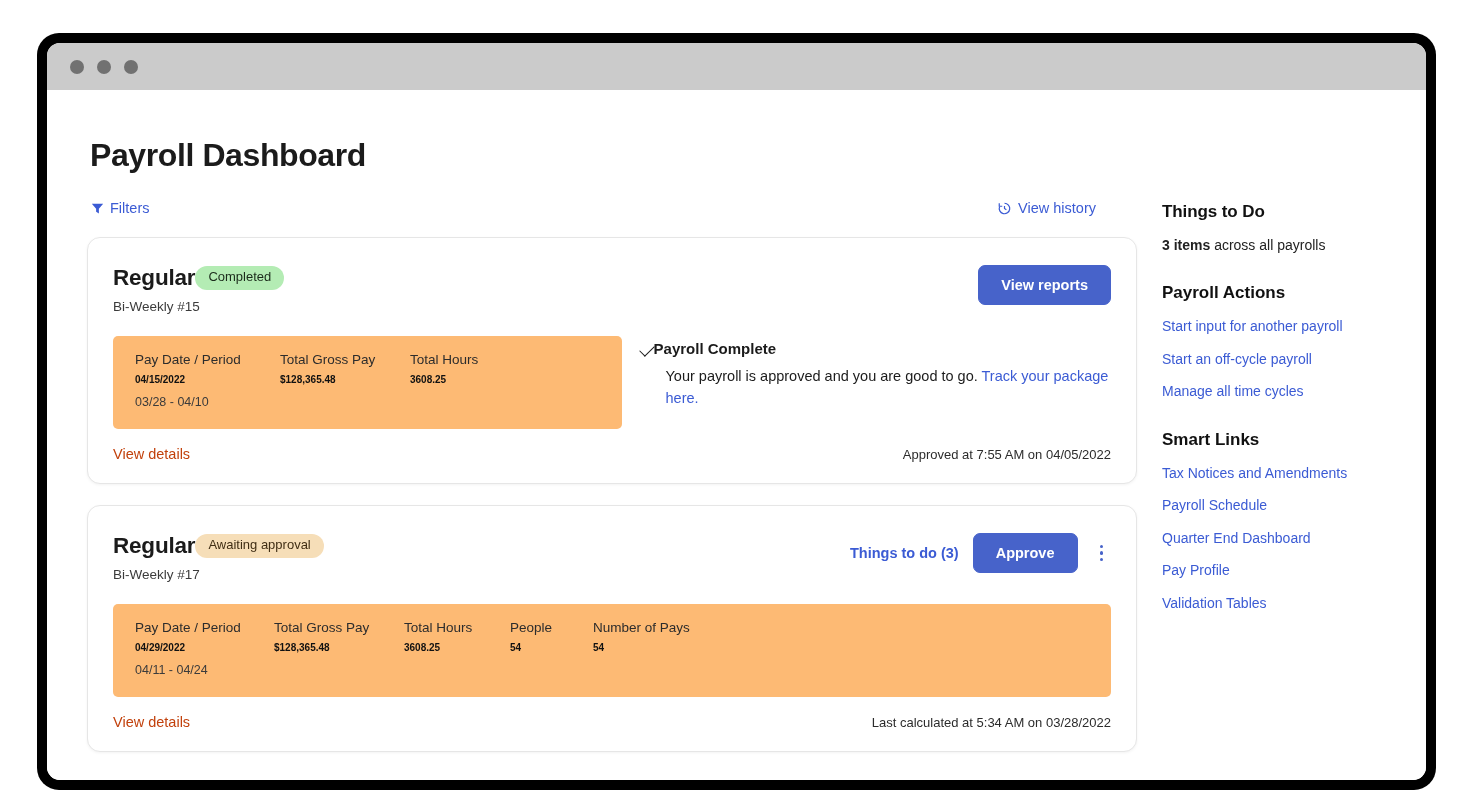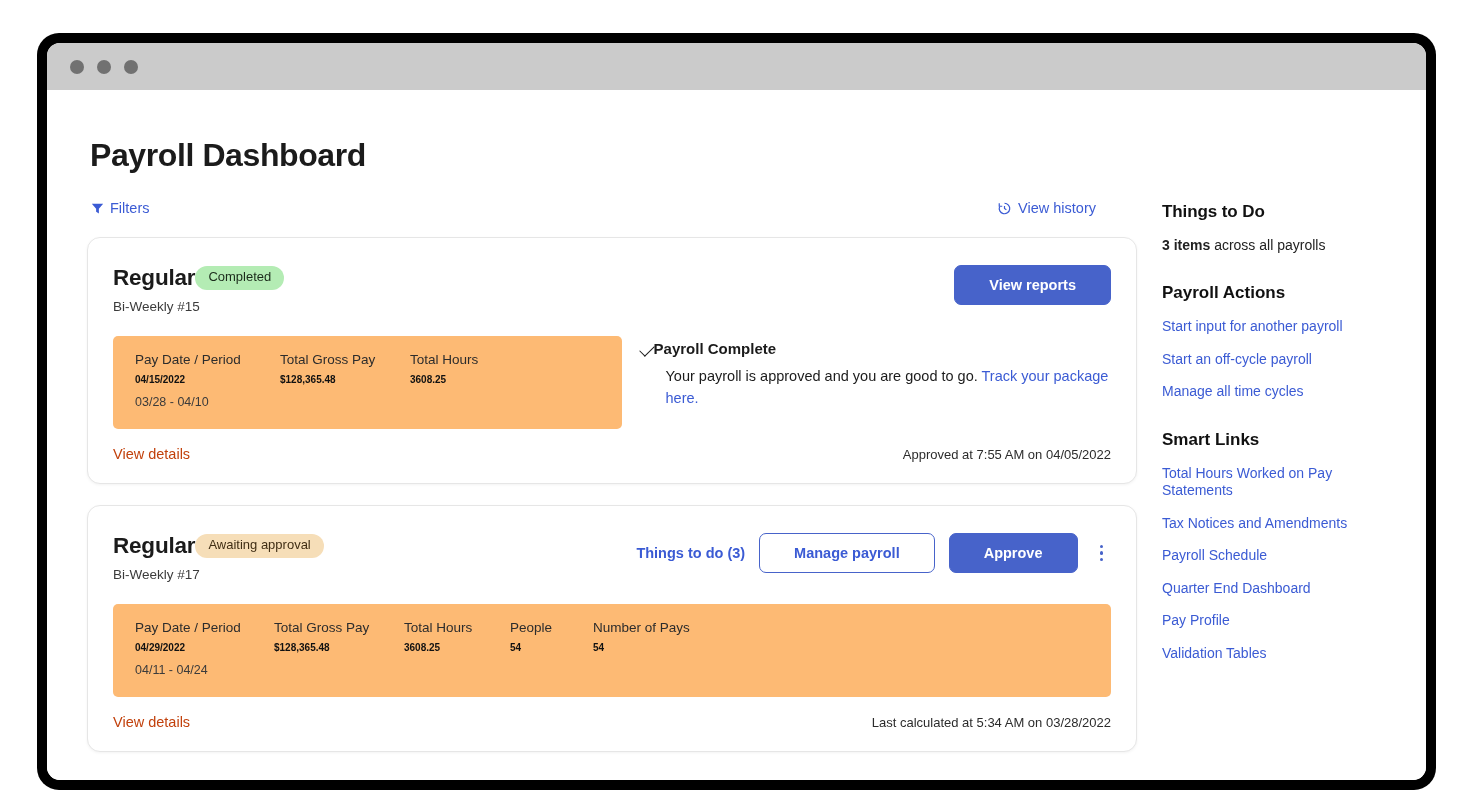--- a/index.html
+++ b/index.html
@@ -120,21 +120,21 @@
   .card-sub {
     font-size: 13.5px; color: #3b3b3b; margin-top: 8px;
   }
 
   .head-actions { display: flex; align-items: center; gap: 14px; }
   .btn {
     font-family: inherit;
     font-size: 14.5px;
     font-weight: bold;
     border-radius: 7px;
-    padding: 11px 34px;
+    padding: 11px 22px;
     cursor: pointer;
     white-space: nowrap;
   }
   .btn-primary { background: #4763ca; color: #fff; border: 1px solid #4763ca; }
   .btn-outline { background: #fff; color: #3b5bd4; border: 1.5px solid #4763ca; }
   .btn-link {
     background: none; border: none; color: #3b5bd4;
     font-size: 14.5px; font-weight: bold; cursor: pointer; font-family: inherit;
   }
   .kebab {
@@ -285,21 +285,20 @@
             <div class="card-head">
               <div class="card-title-wrap">
                 <div class="title-row">
                   <span class="card-title">Regular</span>
                   <span class="badge badge-awaiting">Awaiting approval</span>
                 </div>
                 <span class="card-sub">Bi-Weekly #17</span>
               </div>
               <div class="head-actions">
                 <button class="btn-link">Things to do (3)</button>
-                <button class="btn btn-outline">Manage payroll</button>
                 <button class="btn btn-primary">Approve</button>
                 <span class="kebab">
                     <i></i>
                     <i></i>
                     <i></i>
                   </span>
               </div>
             </div>
 
             <div class="card-body">
@@ -339,21 +338,20 @@
         <div class="col-side">
           <div class="side-h">Things to Do</div>
           <div class="side-sub"><b>3 items</b><span> across all payrolls</span></div>
 
           <div class="side-h2">Payroll Actions</div>
           <a class="side-link">Start input for another payroll</a>
           <a class="side-link">Start an off-cycle payroll</a>
           <a class="side-link">Manage all time cycles</a>
 
           <div class="side-h3">Smart Links</div>
-          <a class="side-link">Total Hours Worked on Pay Statements</a>
           <a class="side-link">Tax Notices and Amendments</a>
           <a class="side-link">Payroll Schedule</a>
           <a class="side-link">Quarter End Dashboard</a>
           <a class="side-link">Pay Profile</a>
           <a class="side-link">Validation Tables</a>
         </div>
 
       </div>
     </div>
   </div>

